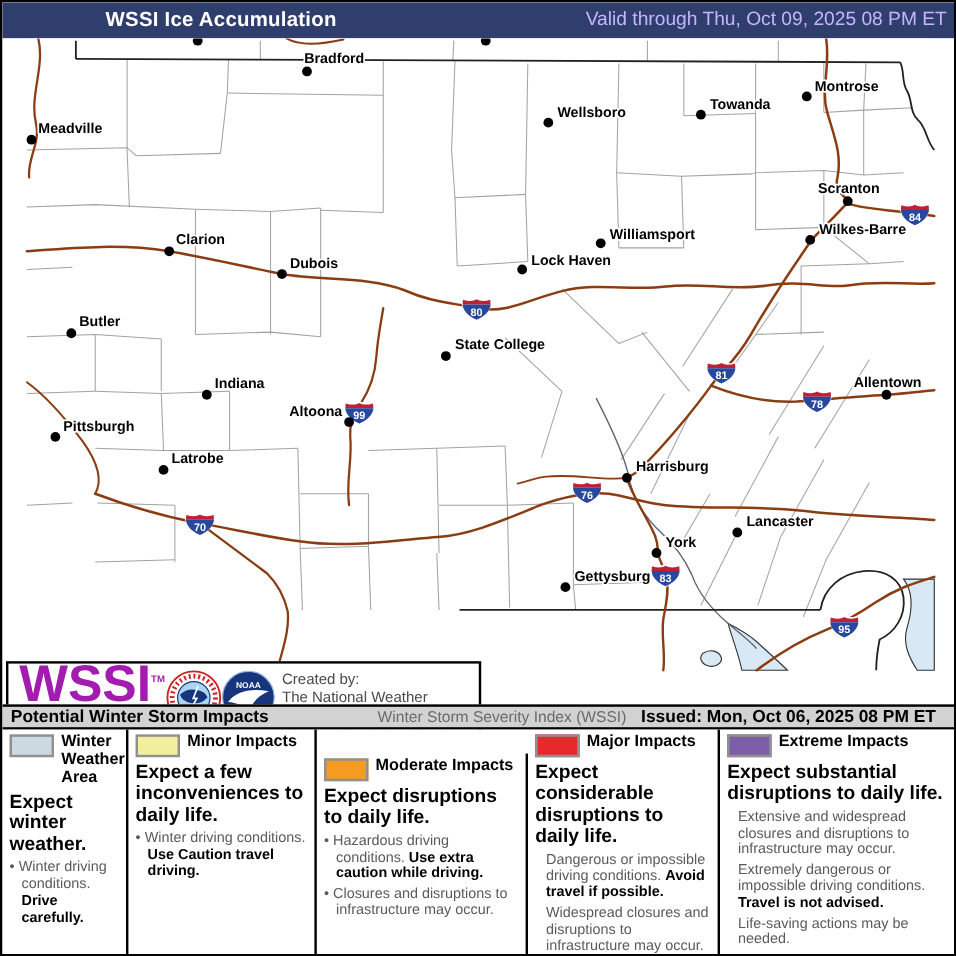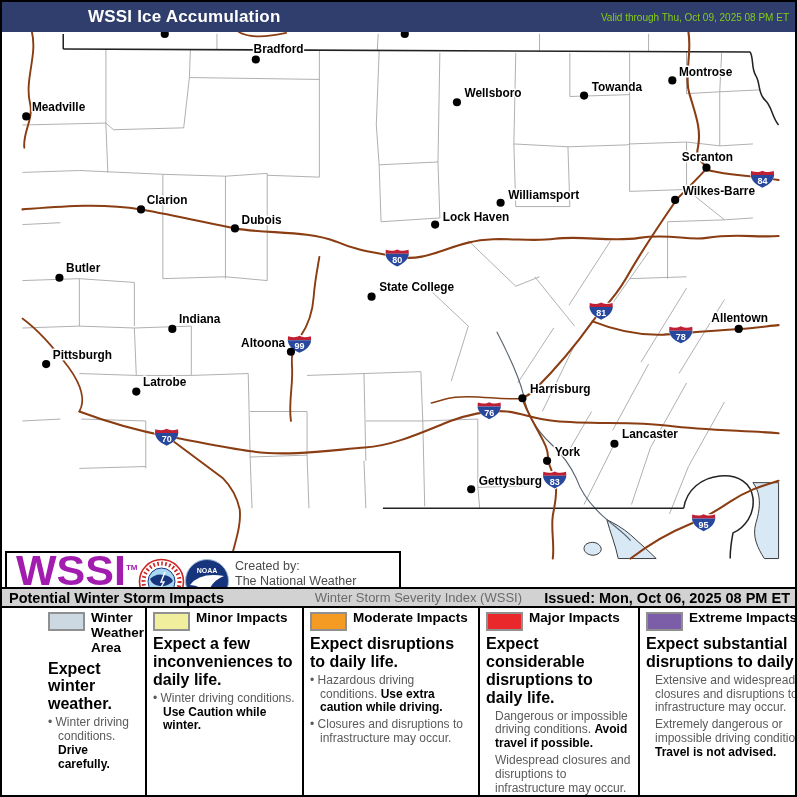--- a/index.html
+++ b/index.html
@@ -1,39 +1,39 @@
 <!DOCTYPE html>
 <html><head>
 <meta charset="utf-8">
 <style>
   html,body{margin:0;padding:0;background:#fff;}
   #app{position:relative;width:797px;height:797px;box-sizing:border-box;border:2px solid #000000;
        font-family:"Liberation Sans",sans-serif;overflow:hidden;background:#fff;}
   
   #header{position:absolute;left:0;top:0;width:100%;height:30px;display:flex;align-items:center;box-sizing:border-box;}
   #header .title{font-weight:bold;color:#fff;font-size:17px;padding-left:86px;letter-spacing:.2px;}
-  #header .valid{margin-left:auto;color:#84cc16;font-size:10px;padding-right:6px;}
+  #header .valid{margin-left:auto;color:#c4b5fd;font-size:16px;padding-right:6px;}
   
   #mapwrap{position:absolute;left:0;top:30px;width:797px;height:555px;background:#fff;}
   
   #logobox{position:absolute;left:3px;top:519px;width:396px;height:64px;background:#fff;border:2px solid #000;box-sizing:border-box;}
   #wssi-word{position:absolute;left:9px;top:-7px;font-size:43px;font-weight:bold;color:#a21caf;letter-spacing:0px;}
   #wssi-word sup{font-size:8px;letter-spacing:0;}
   #wssi-tagline{position:absolute;left:11px;top:40px;width:118px;height:13px;background:#1c2c7c;color:#fff;
     font-size:7.5px;font-weight:bold;text-align:center;line-height:13px;letter-spacing:-0.1px;}
   #wssi-colorbar{position:absolute;left:11px;top:54px;display:flex;height:8px;}
   #wssi-colorbar div{width:17px;height:8px;}
   #created{position:absolute;left:228px;top:6px;color:#4a4a4a;font-size:12.5px;line-height:15px;}
   .seal{position:absolute;top:5px;}
   
   #statusbar{position:absolute;left:0;top:585px;width:100%;height:21px;background:#d2d2d2;box-sizing:border-box;
     border-top:2px solid #000;border-bottom:2px solid #000;display:flex;align-items:center;gap:16px;}
   #statusbar .l{font-weight:bold;font-size:14.5px;color:#000;padding-left:7px;white-space:nowrap;}
   #statusbar .c{position:absolute;left:280px;width:240px;text-align:right;color:#6b6b6b;font-size:13px;white-space:nowrap;}
-  #statusbar .r{margin-left:auto;font-weight:bold;font-size:14.5px;color:#000;padding-right:5px;white-space:nowrap;}
+  #statusbar .r{margin-left:auto;font-weight:bold;font-size:14.5px;color:#000;padding-right:15px;white-space:nowrap;}
   
   #legend{position:absolute;left:0;top:606px;width:100%;bottom:0;display:flex;background:#fff;}
   .lcol{box-sizing:border-box;border-right:2px solid #000;padding:3px 5px 3px 6px;}
   .lcol:last-child{border-right:none;}
   .lhead{display:flex;gap:6px;align-items:flex-start;}
   .swatch{flex:0 0 33px;height:15px;border:2px solid #909090;margin-top:1px;}
   .ltitle{font-weight:bold;font-size:13.5px;line-height:1.1;color:#000;}
   .lintro{font-weight:bold;font-size:16px;line-height:1.12;color:#000;margin:4px 0 3px 0;}
   .litem{font-size:12px;line-height:1.15;color:#5a5a5a;margin:3px 0;}
   .litem b{color:#000;}
@@ -314,37 +314,37 @@
     </div>
   </div>
 
   <div id="statusbar">
     <span class="l">Potential Winter Storm Impacts</span>
     <span class="c">Winter Storm Severity Index (WSSI)</span>
     <span class="r">Issued: Mon, Oct 06, 2025 08 PM ET</span>
   </div>
 
   <div id="legend">
-      <div class="lcol" style="width: 105px; flex: 0 0 105px; margin-left: 40px;">
+      <div class="lcol" style="width: 105px; flex: 0 0 105px;">
         <div class="lhead">
           <div class="swatch" style="background: rgb(204, 217, 226);"></div>
           <div class="ltitle">Winter Weather Area</div>
         </div>
         <div class="lintro">Expect winter weather.</div>
         <div class="litem bullet"><span>• </span><span>Winter driving conditions. </span><b>Drive carefully.</b></div>
       </div>
       <div class="lcol" style="width: 157px; flex: 0 0 157px;">
         <div class="lhead">
           <div class="swatch" style="background: rgb(241, 238, 158);"></div>
           <div class="ltitle">Minor Impacts</div>
         </div>
         <div class="lintro">Expect a few inconveniences to daily life.</div>
-        <div class="litem bullet"><span>• </span><span>Winter driving conditions. </span><b>Use Caution while winter.</b></div>
-      </div>
-      <div class="lcol" style="width: 176px; flex: 0 0 176px;">
+        <div class="litem bullet"><span>• </span><span>Winter driving conditions. </span><b>Use Caution travel driving.</b></div>
+      </div>
+      <div class="lcol" style="width: 176px; flex: 0 0 176px; margin-top: 20px;">
         <div class="lhead">
           <div class="swatch" style="background: rgb(245, 155, 35);"></div>
           <div class="ltitle">Moderate Impacts</div>
         </div>
         <div class="lintro">Expect disruptions
 to daily life.</div>
         <div class="litem bullet"><span>• </span><span>Hazardous driving conditions. </span><b>Use extra caution while driving.</b></div>
         <div class="litem bullet"><span>• </span><span>Closures and disruptions to infrastructure may occur.</span></div>
       </div>
       <div class="lcol" style="width: 160px; flex: 0 0 160px;">
@@ -357,16 +357,17 @@
         <div class="litem nobullet"><span>Widespread closures and disruptions to infrastructure may occur.</span></div>
       </div>
       <div class="lcol" style="width: 199px; flex: 0 0 199px;">
         <div class="lhead">
           <div class="swatch" style="background: rgb(123, 94, 167);"></div>
           <div class="ltitle">Extreme Impacts</div>
         </div>
         <div class="lintro">Expect substantial disruptions to daily life.</div>
         <div class="litem nobullet"><span>Extensive and widespread closures and disruptions to infrastructure may occur.</span></div>
         <div class="litem nobullet"><span>Extremely dangerous or impossible driving conditions. </span><b>Travel is not advised.</b></div>
+        <div class="litem nobullet"><span>Life-saving actions may be needed.</span></div>
       </div>
     </div>
 
 </div>
 
 </body></html>

